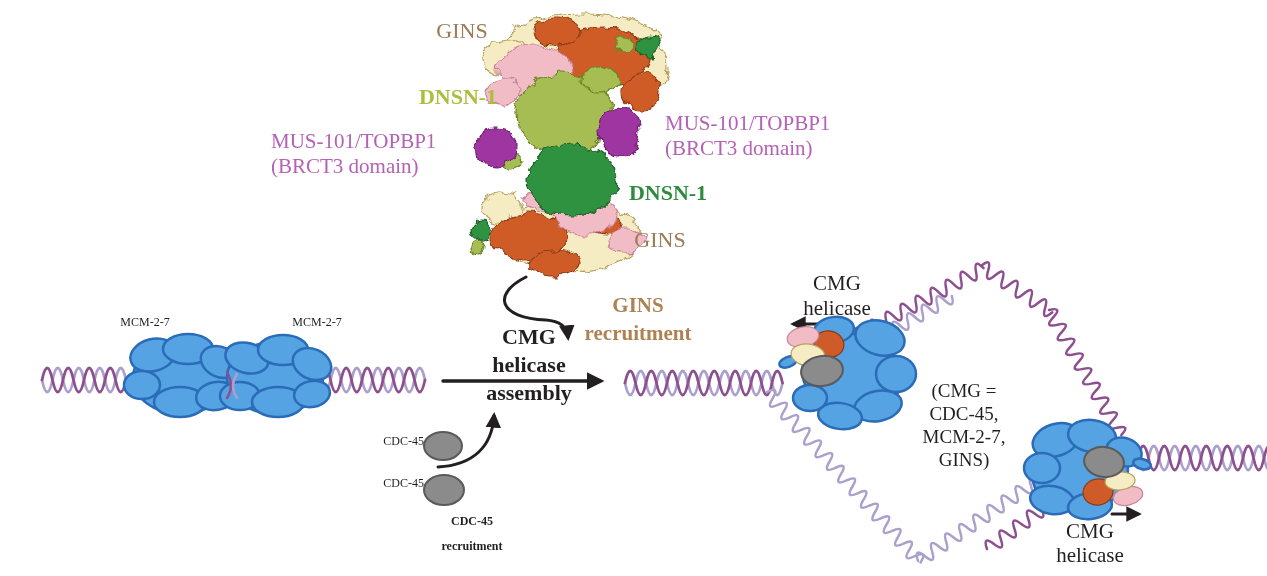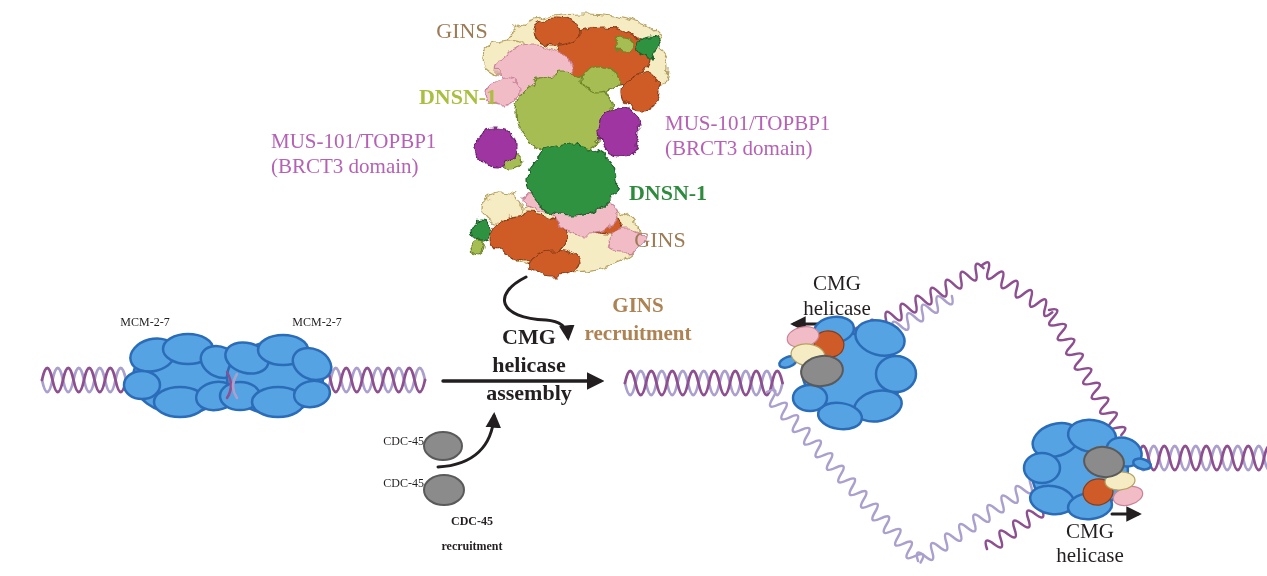--- a/index.html
+++ b/index.html
@@ -227,19 +227,25 @@
 <div class="lbl ctr s20 b" style="left:432px;top:509px;line-height:25px">
   <div>CDC-45</div>
   <div>recruitment</div>
 </div>
 
 <div class="lbl ctr s21" style="left:797px;top:271px;line-height:25px">
   <div>CMG</div>
   <div>helicase</div>
 </div>
 
+<div class="lbl ctr s19" style="left:924px;top:379px;line-height:23px">
+  <div>(CMG =</div>
+  <div>CDC-45,</div>
+  <div>MCM-2-7,</div>
+  <div>GINS)</div>
+</div>
 
 <div class="lbl ctr s21" style="left:1050px;top:519px;line-height:24px">
   <div>CMG</div>
   <div>helicase</div>
 </div>
 
 </div>
 
 </body></html>

